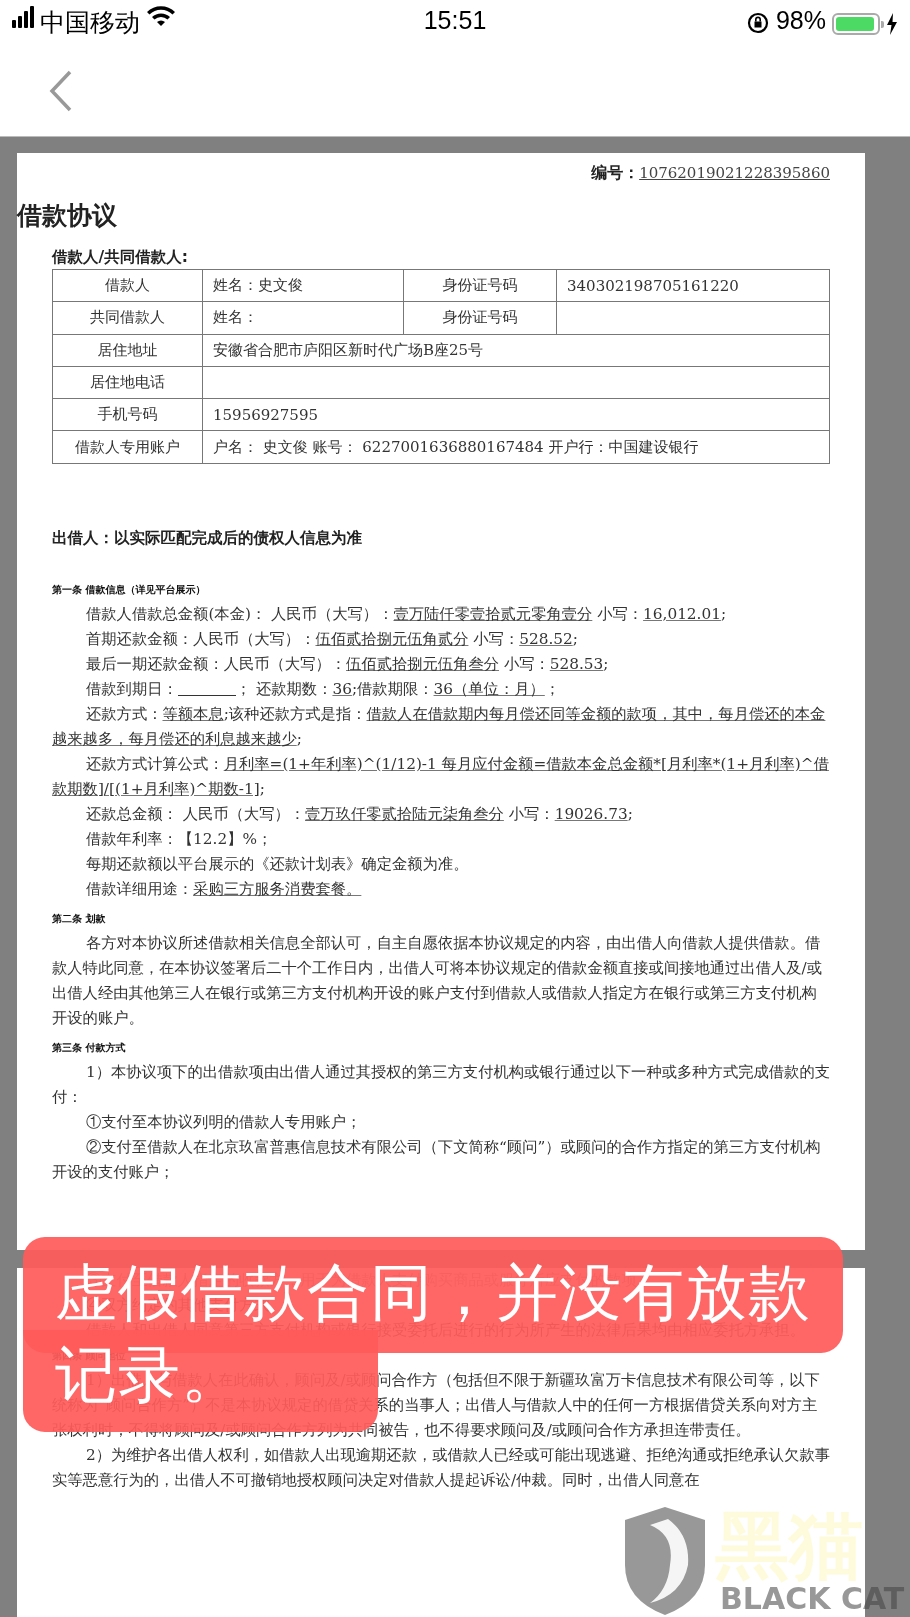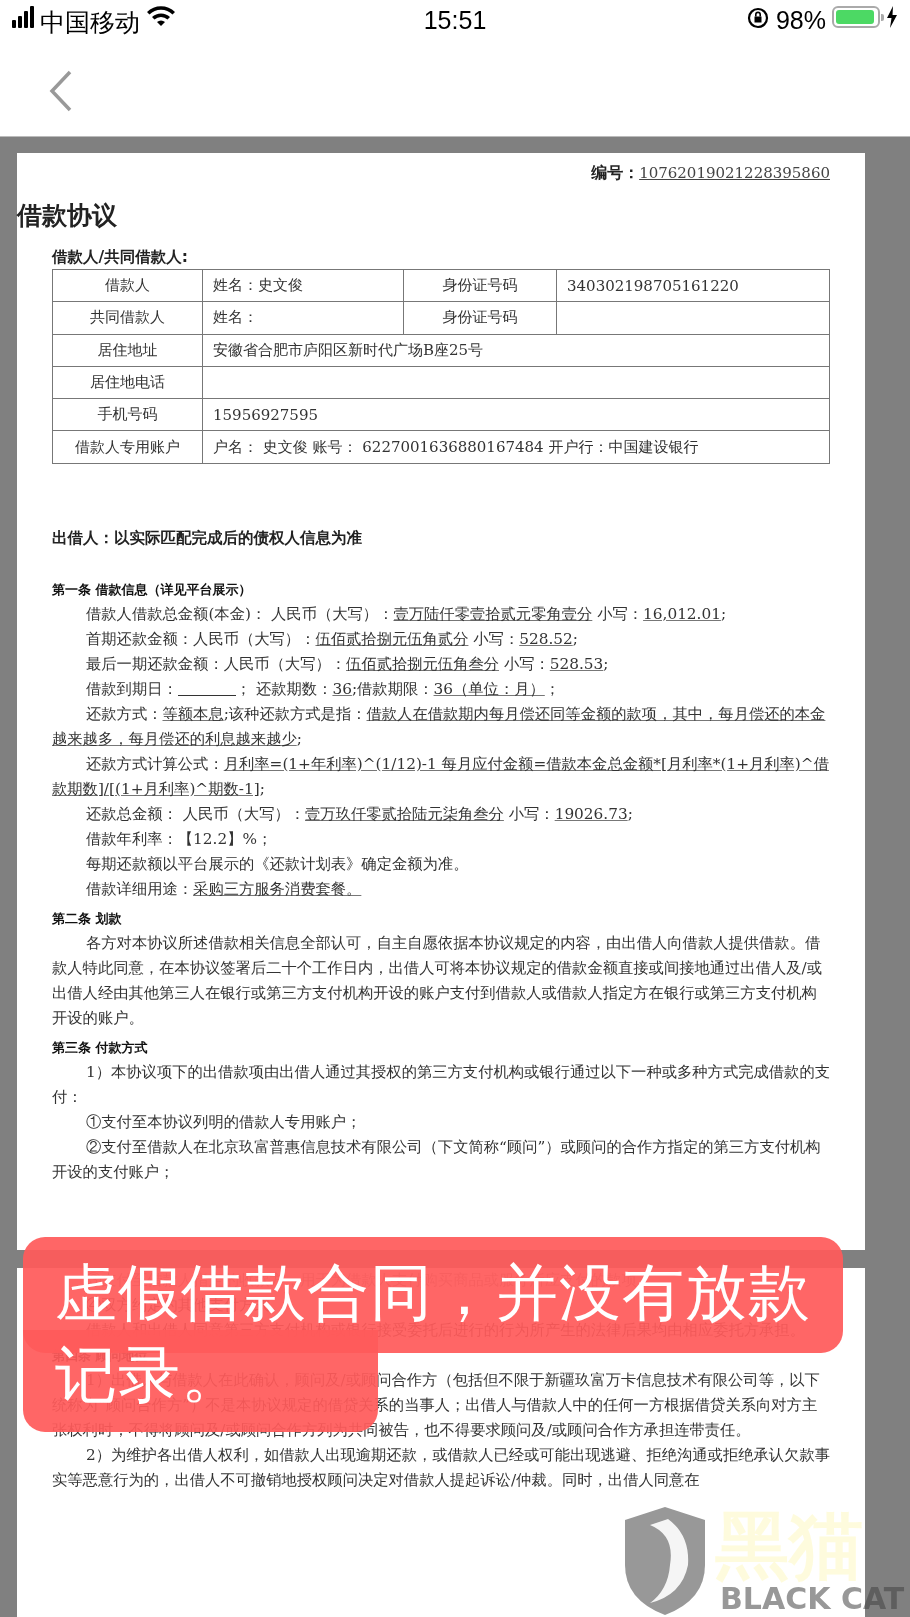--- a/index.html
+++ b/index.html
@@ -5,21 +5,21 @@
   * { box-sizing: border-box; margin: 0; padding: 0; }
   html, body { width: 910px; height: 1617px; overflow: hidden; background: #808080; }
   body { position: relative; font-family: "DejaVu Serif", "Liberation Serif", serif; color: #222; }
 
   .statusbar { position: absolute; left: 0; top: 0; width: 910px; height: 44px; background: #fff;
     font-family: "Liberation Sans", "DejaVu Sans", sans-serif; font-size: 25px; color: #000; }
   .statusbar .left { position: absolute; left: 12px; top: 6px; display: flex; align-items: flex-start; gap: 6px; }
   .signal { display: flex; align-items: flex-end; gap: 2px; height: 22px; }
   .signal span { width: 4px; background: #000; border-radius: 1px; }
   .statusbar .time { position: absolute; left: 0; right: 0; top: 6px; text-align: center; font-weight: 500; }
-  .statusbar .right { position: absolute; right: 12px; top: 6px; display: flex; align-items: flex-start; gap: 6px; }
+  .statusbar .right { position: absolute; right: 12px; top: 6px; display: flex; align-items: flex-end; gap: 6px; }
   .battery { width: 48px; height: 22px; border: 2px solid #aaa; border-radius: 6px; padding: 2px; position: relative; }
   .battery .fill { width: 96%; height: 100%; background: #4cd964; border-radius: 3px; }
   .battery::after { content: ""; position: absolute; right: -6px; top: 6px; width: 3px; height: 7px; background: #aaa; border-radius: 0 2px 2px 0; }
 
   .navbar { position: absolute; left: 0; top: 44px; width: 910px; height: 93px; background: #fff; border-bottom: 1px solid #bbb; }
   .back { position: absolute; left: 42px; top: 22px; width: 40px; height: 50px; cursor: pointer; }
 
   .viewer { position: absolute; left: 0; top: 137px; width: 910px; height: 1480px; background: #808080; }
 
   .page { position: absolute; left: 17px; width: 848px; background: #fff; }
@@ -34,21 +34,21 @@
 
   table.info { position: absolute; left: 35px; top: 116px; width: 778px; border-collapse: collapse; font-size: 15px; }
   table.info td { border: 1.5px solid #777; height: 32.3px; padding: 0 10px; color: #333; }
   table.info td.lbl { text-align: center; width: 150px; }
   table.info td.c2 { width: 201px; }
   table.info td.c3 { width: 153px; text-align: center; }
 
   .body { position: absolute; left: 35px; width: 780px; font-size: 15.3px; line-height: 25px; color: #333; }
   .body p { margin: 0; }
   .body .ind { text-indent: 34px; }
-  .body h4 { font-family: "DejaVu Sans", sans-serif; font-weight: bold; font-size: 13px; line-height: 25px; color: #111; }
+  .body h4 { font-family: "DejaVu Sans", sans-serif; font-weight: bold; font-size: 10px; line-height: 25px; color: #111; }
   .u { text-decoration: underline; text-decoration-color: #777; }
   .blank { display: inline-block; width: 58px; border-bottom: 1px solid #333; height: 16px; vertical-align: -2px; }
 
   .overlay1 { position: absolute; left: 23px; top: 1237px; width: 820px; height: 116px; background: rgba(255, 90, 90, 0.93); border-radius: 22px; }
   .overlay2 { position: absolute; left: 23px; top: 1330px; width: 355px; height: 102px; background: rgba(255, 90, 90, 0.93); border-radius: 0 0 22px 22px; }
   .overlay-text { position: absolute; left: 55px; top: 1252px; width: 800px; font-family: "DejaVu Sans", sans-serif; font-size: 62px; line-height: 82px; color: #fff; letter-spacing: 1px; }
 
   .watermark { position: absolute; right: 0; top: 1505px; width: 290px; height: 112px; opacity: 0.55; }
 </style>
 </head>

